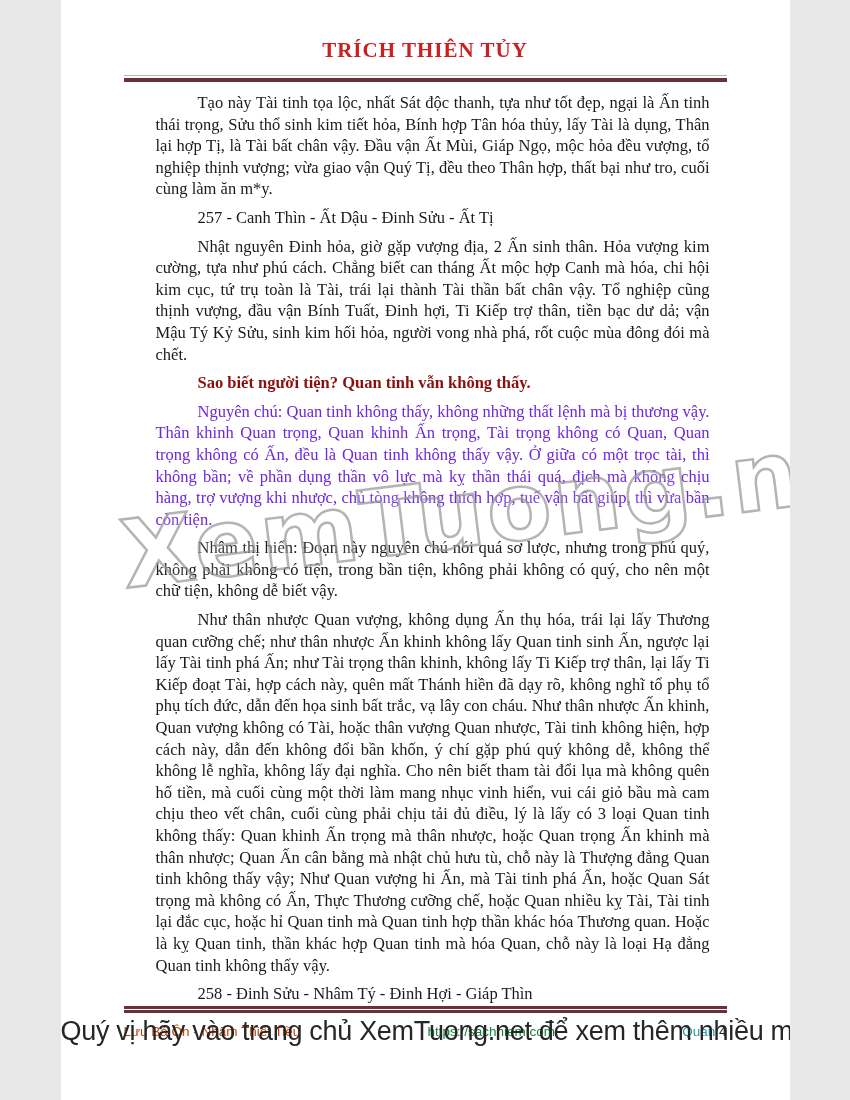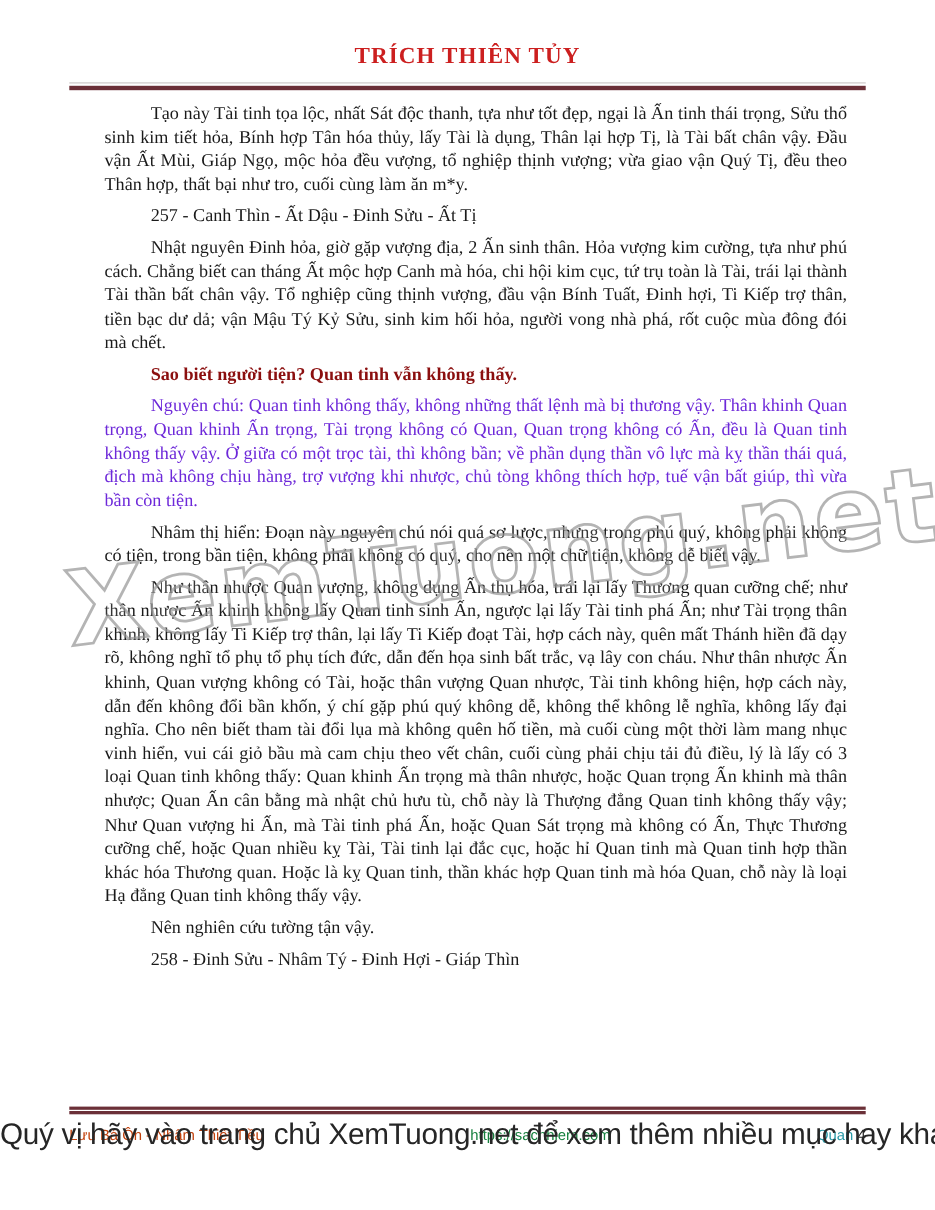--- a/index.html
+++ b/index.html
@@ -1,17 +1,17 @@
 <!DOCTYPE html>
 <html><head>
 <meta charset="utf-8">
 <style>
   html,body{margin:0;padding:0;background:#e8e8e8;}
   .page{
-    position:relative;width:850px;height:1100px;margin:0 auto;
+    position:relative;width:729px;height:1100px;margin:0 auto;
     background:#ffffff;overflow:hidden;
     font-family:"Liberation Serif","DejaVu Serif",serif;
     color:#1a1a1a;
   }
   .doc-title{
     margin:38px 63px 12px 63px;
     text-align:center;
     font-size:21px;font-weight:bold;letter-spacing:1px;
     color:#cc1f1f;
   }
@@ -82,21 +82,20 @@
     <p>Nhật nguyên Đinh hỏa, giờ gặp vượng địa, 2 Ấn sinh thân. Hỏa vượng kim cường, tựa như phú cách. Chẳng biết can tháng Ất mộc hợp Canh mà hóa, chi hội kim cục, tứ trụ toàn là Tài, trái lại thành Tài thần bất chân vậy. Tổ nghiệp cũng thịnh vượng, đầu vận Bính Tuất, Đinh hợi, Ti Kiếp trợ thân, tiền bạc dư dả; vận Mậu Tý Kỷ Sửu, sinh kim hối hỏa, người vong nhà phá, rốt cuộc mùa đông đói mà chết.</p>
 
     <p class="red-head">Sao biết người tiện? Quan tinh vẫn không thấy.</p>
 
     <p class="blue"><span class="bold">Nguyên chú:</span><span> Quan tinh không thấy, không những thất lệnh mà bị thương vậy. Thân khinh Quan trọng, Quan khinh Ấn trọng, Tài trọng không có Quan, Quan trọng không có Ấn, đều là Quan tinh không thấy vậy. Ở giữa có một trọc tài, thì không bần; về phần dụng thần vô lực mà kỵ thần thái quá, địch mà không chịu hàng, trợ vượng khi nhược, chủ tòng không thích hợp, tuế vận bất giúp, thì vừa bần còn tiện.</span></p>
 
     <p><span class="bold">Nhâm thị hiển:</span><span> Đoạn này nguyên chú nói quá sơ lược, nhưng trong phú quý, không phải không có tiện, trong bần tiện, không phải không có quý, cho nên một chữ tiện, không dễ biết vậy.</span></p>
 
     <p>Như thân nhược Quan vượng, không dụng Ấn thụ hóa, trái lại lấy Thương quan cưỡng chế; như thân nhược Ấn khinh không lấy Quan tinh sinh Ấn, ngược lại lấy Tài tinh phá Ấn; như Tài trọng thân khinh, không lấy Ti Kiếp trợ thân, lại lấy Ti Kiếp đoạt Tài, hợp cách này, quên mất Thánh hiền đã dạy rõ, không nghĩ tổ phụ tổ phụ tích đức, dẫn đến họa sinh bất trắc, vạ lây con cháu. Như thân nhược Ấn khinh, Quan vượng không có Tài, hoặc thân vượng Quan nhược, Tài tinh không hiện, hợp cách này, dẫn đến không đổi bần khốn, ý chí gặp phú quý không dễ, không thể không lễ nghĩa, không lấy đại nghĩa. Cho nên biết tham tài đổi lụa mà không quên hố tiền, mà cuối cùng một thời làm mang nhục vinh hiển, vui cái giỏ bầu mà cam chịu theo vết chân, cuối cùng phải chịu tải đủ điều, lý là lấy có 3 loại Quan tinh không thấy: Quan khinh Ấn trọng mà thân nhược, hoặc Quan trọng Ấn khinh mà thân nhược; Quan Ấn cân bằng mà nhật chủ hưu tù, chỗ này là Thượng đẳng Quan tinh không thấy vậy; Như Quan vượng hi Ấn, mà Tài tinh phá Ấn, hoặc Quan Sát trọng mà không có Ấn, Thực Thương cưỡng chế, hoặc Quan nhiều kỵ Tài, Tài tinh lại đắc cục, hoặc hỉ Quan tinh mà Quan tinh hợp thần khác hóa Thương quan. Hoặc là kỵ Quan tinh, thần khác hợp Quan tinh mà hóa Quan, chỗ này là loại Hạ đẳng Quan tinh không thấy vậy.</p>
 
-    <p>Nên nghiên cứu tường tận vậy.</p>
 
     <p class="bold">258 - Đinh Sửu - Nhâm Tý - Đinh Hợi - Giáp Thìn</p>
 
   </div>
 
   <div class="watermark">XemTuong.net</div>
 
   <div class="footer">
     <div class="footer-rule">
       <div class="a"></div>

